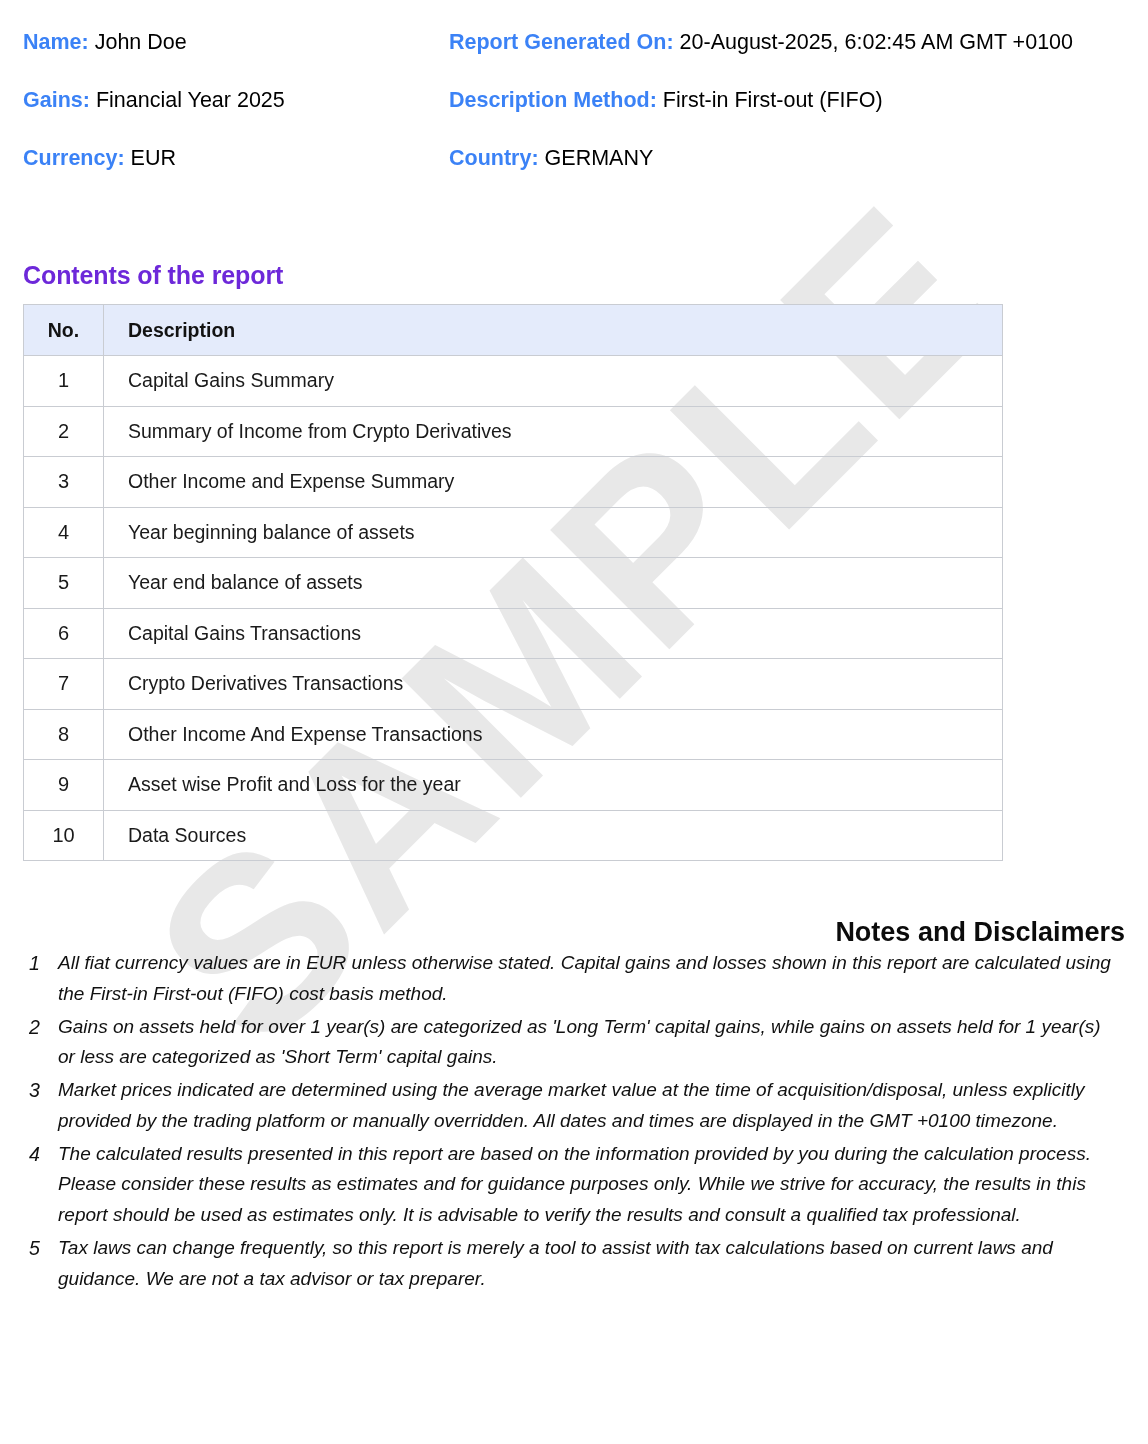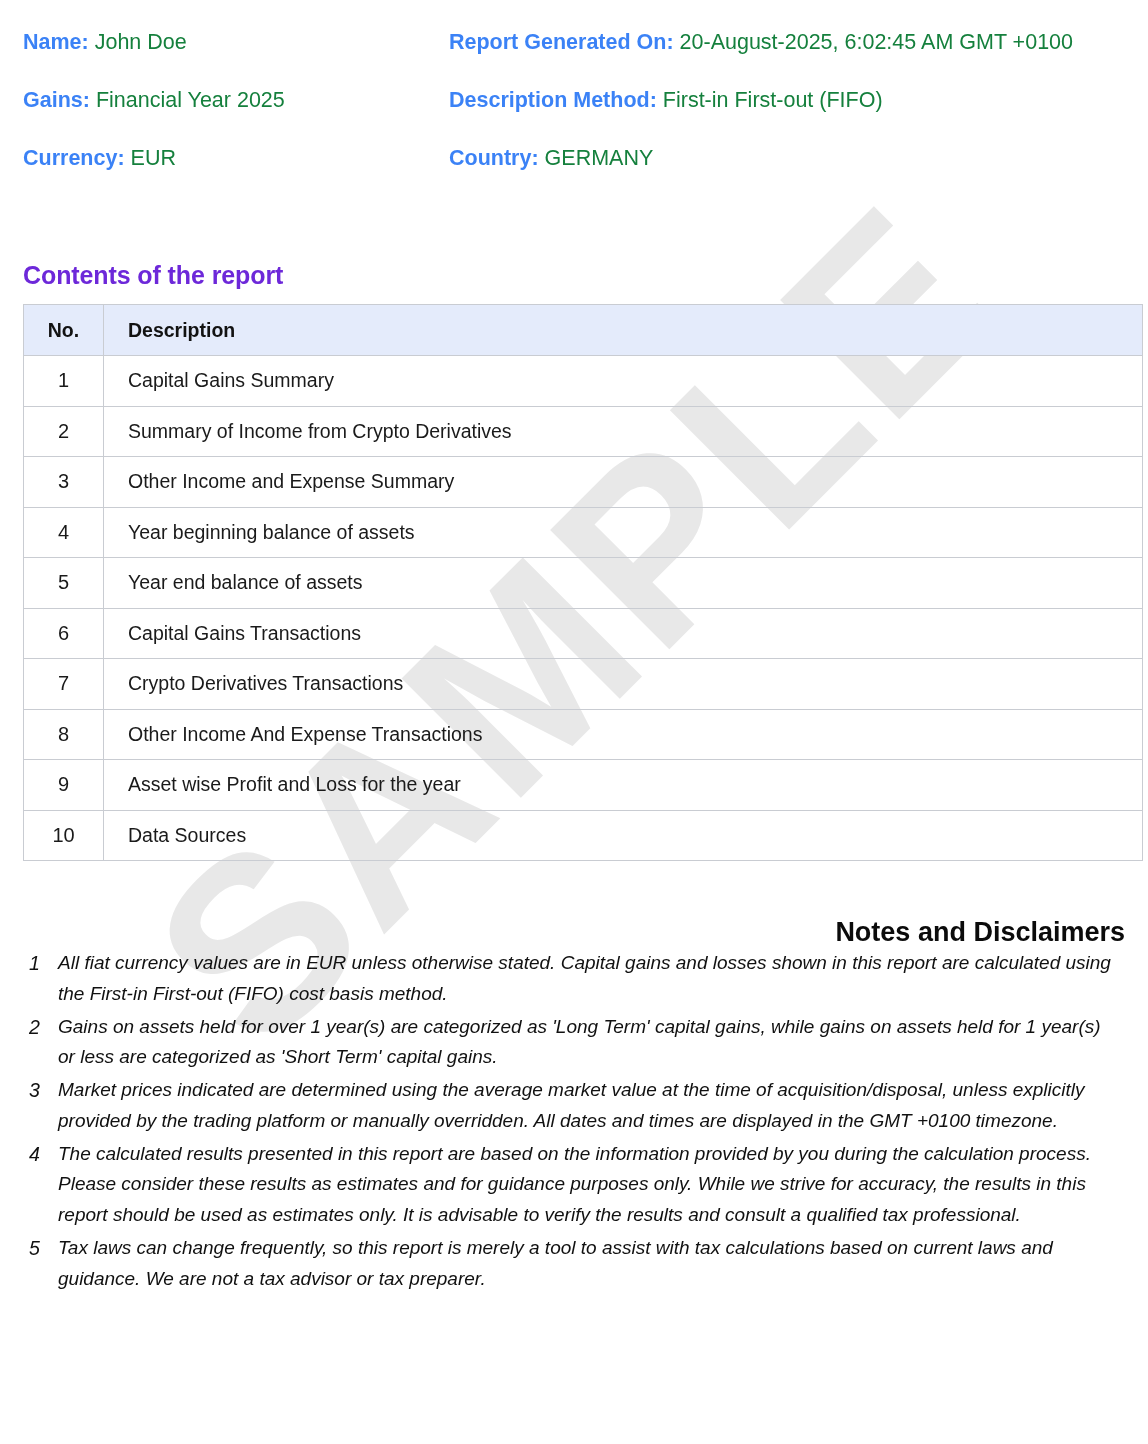--- a/index.html
+++ b/index.html
@@ -68,35 +68,35 @@
     flex: 1 1 auto;
     white-space: nowrap;
     margin-left: 47px;
   }
   .meta-label {
     font-weight: 700;
     color: #3b82f6;
   }
   .meta-value {
     font-weight: 400;
-    color: #15803d;
+    color: #000000;
   }
 
   
   .section-title {
     font-size: 25px;
     font-weight: 700;
     color: #6d28d9;
     margin: 57px 0 14px 0;
     letter-spacing: -0.1px;
   }
 
   
   table.contents {
-    width: 1120px;
+    width: 980px;
     border-collapse: collapse;
     table-layout: fixed;
     font-size: 19.5px;
   }
   table.contents th,
   table.contents td {
     border: 1px solid #c9ccd2;
     padding: 0;
     height: 50.5px;
     vertical-align: middle;

